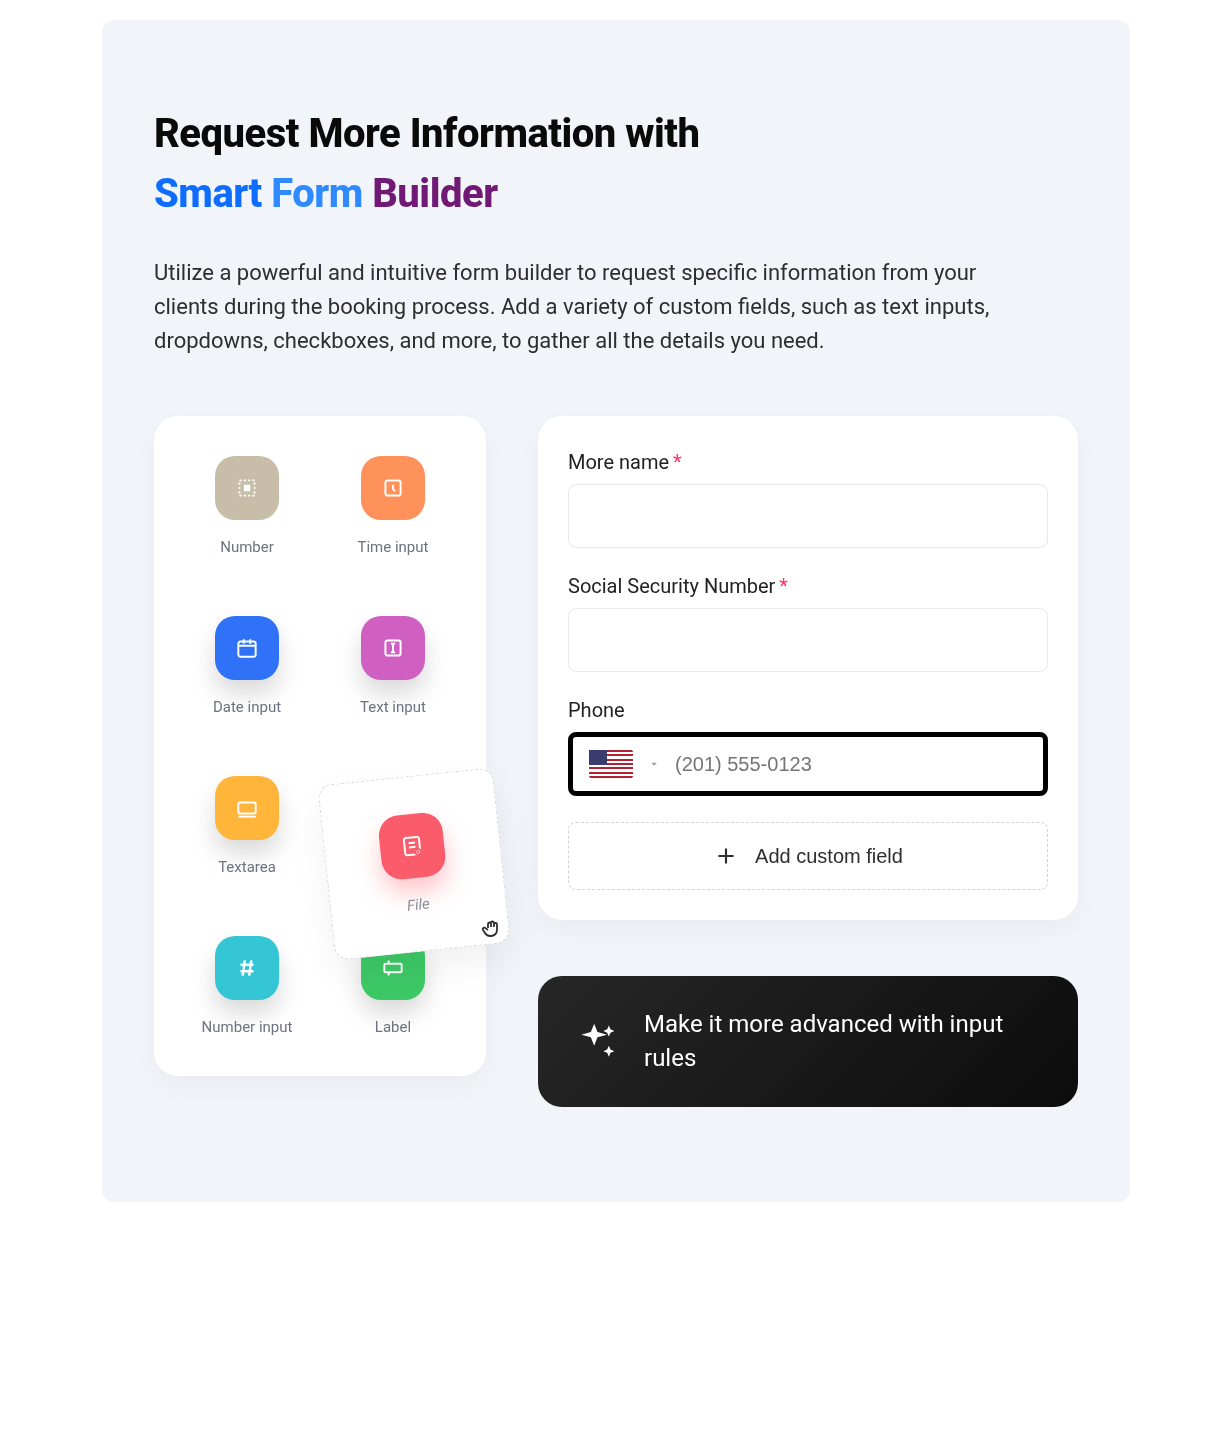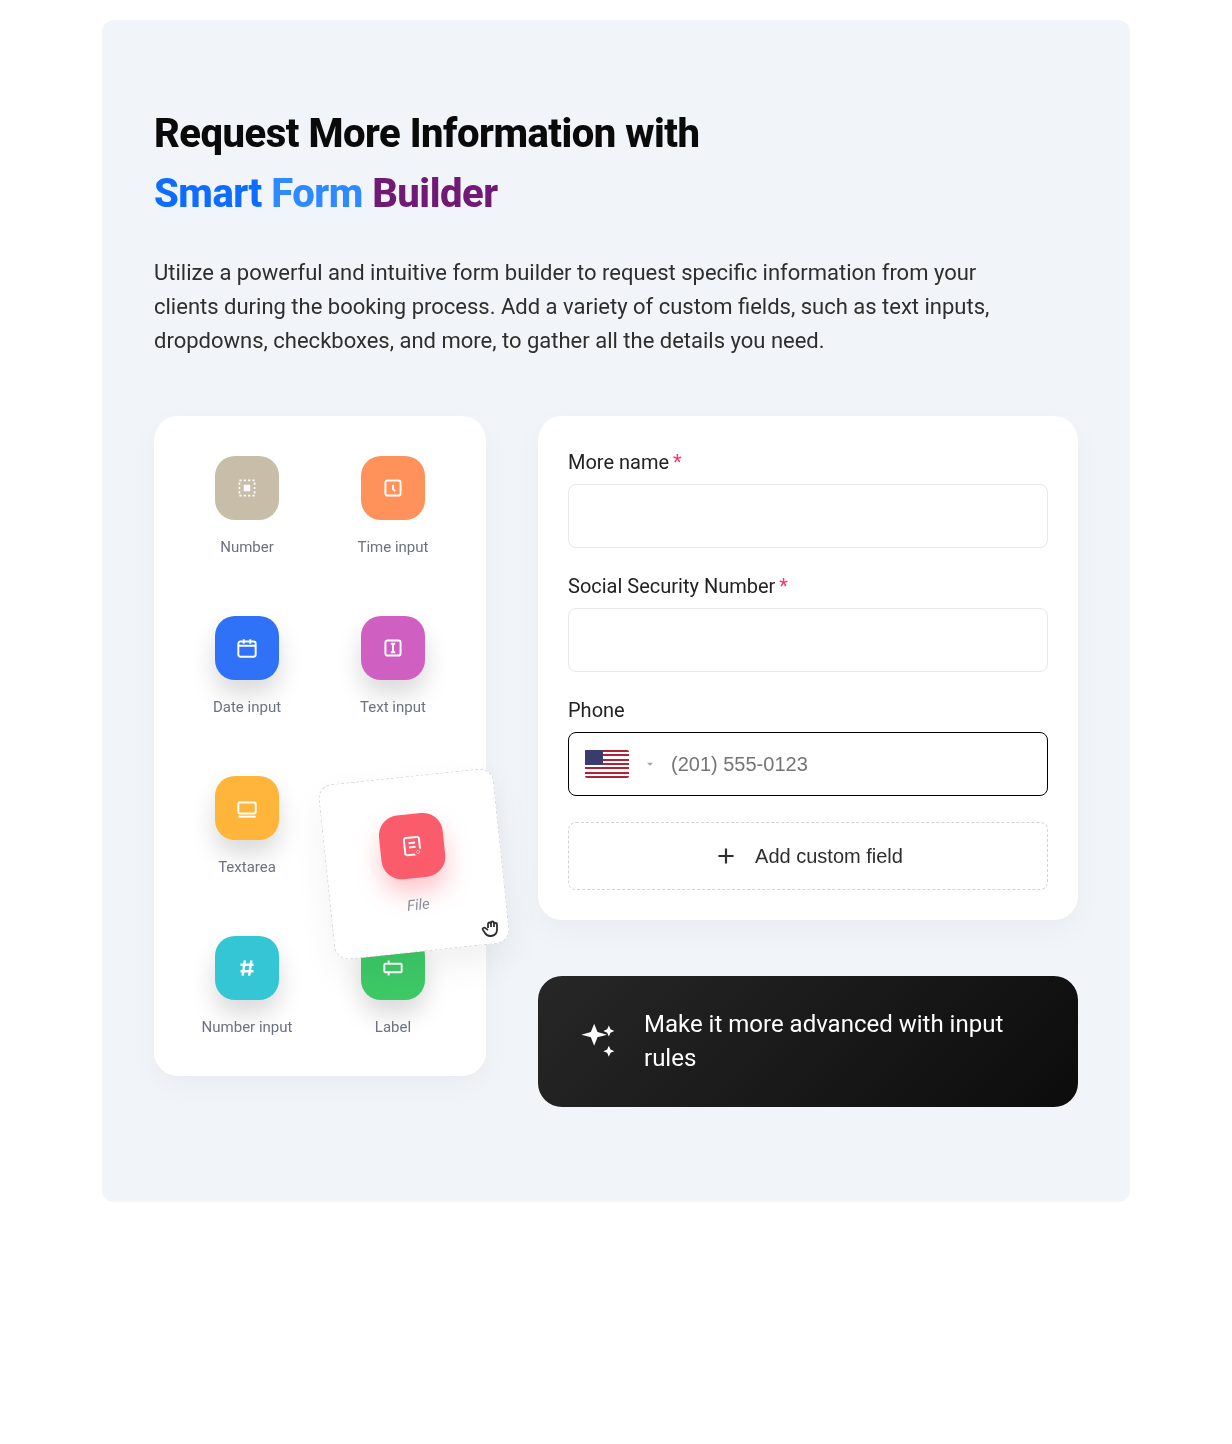--- a/index.html
+++ b/index.html
@@ -144,21 +144,21 @@
     border: 1px solid #e6e8ee;
     border-radius: 8px;
     padding: 0 16px;
     font-size: 18px;
     background:#fff;
   }
   .phone-wrap {
     display: flex;
     align-items: center;
     height: 64px;
-    border: 1px solid #000000;
+    border: 5px solid #000000;
     border-radius: 8px;
     padding: 17px 16px;
     gap: 14px;
   }
   .flag {
     width: 44px;
     height: 28px;
     background: linear-gradient(
       to bottom,
       #b22234 0 7.7%, #fff 7.7% 15.4%, #b22234 15.4% 23.1%, #fff 23.1% 30.8%,

